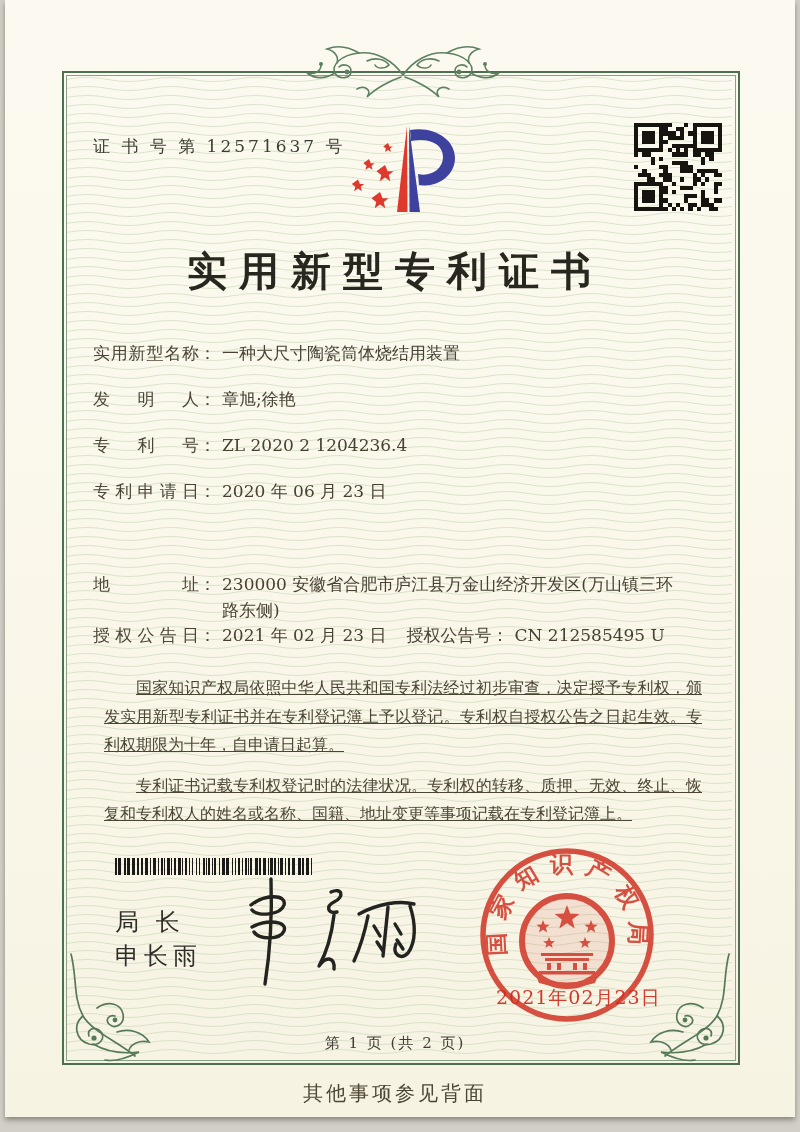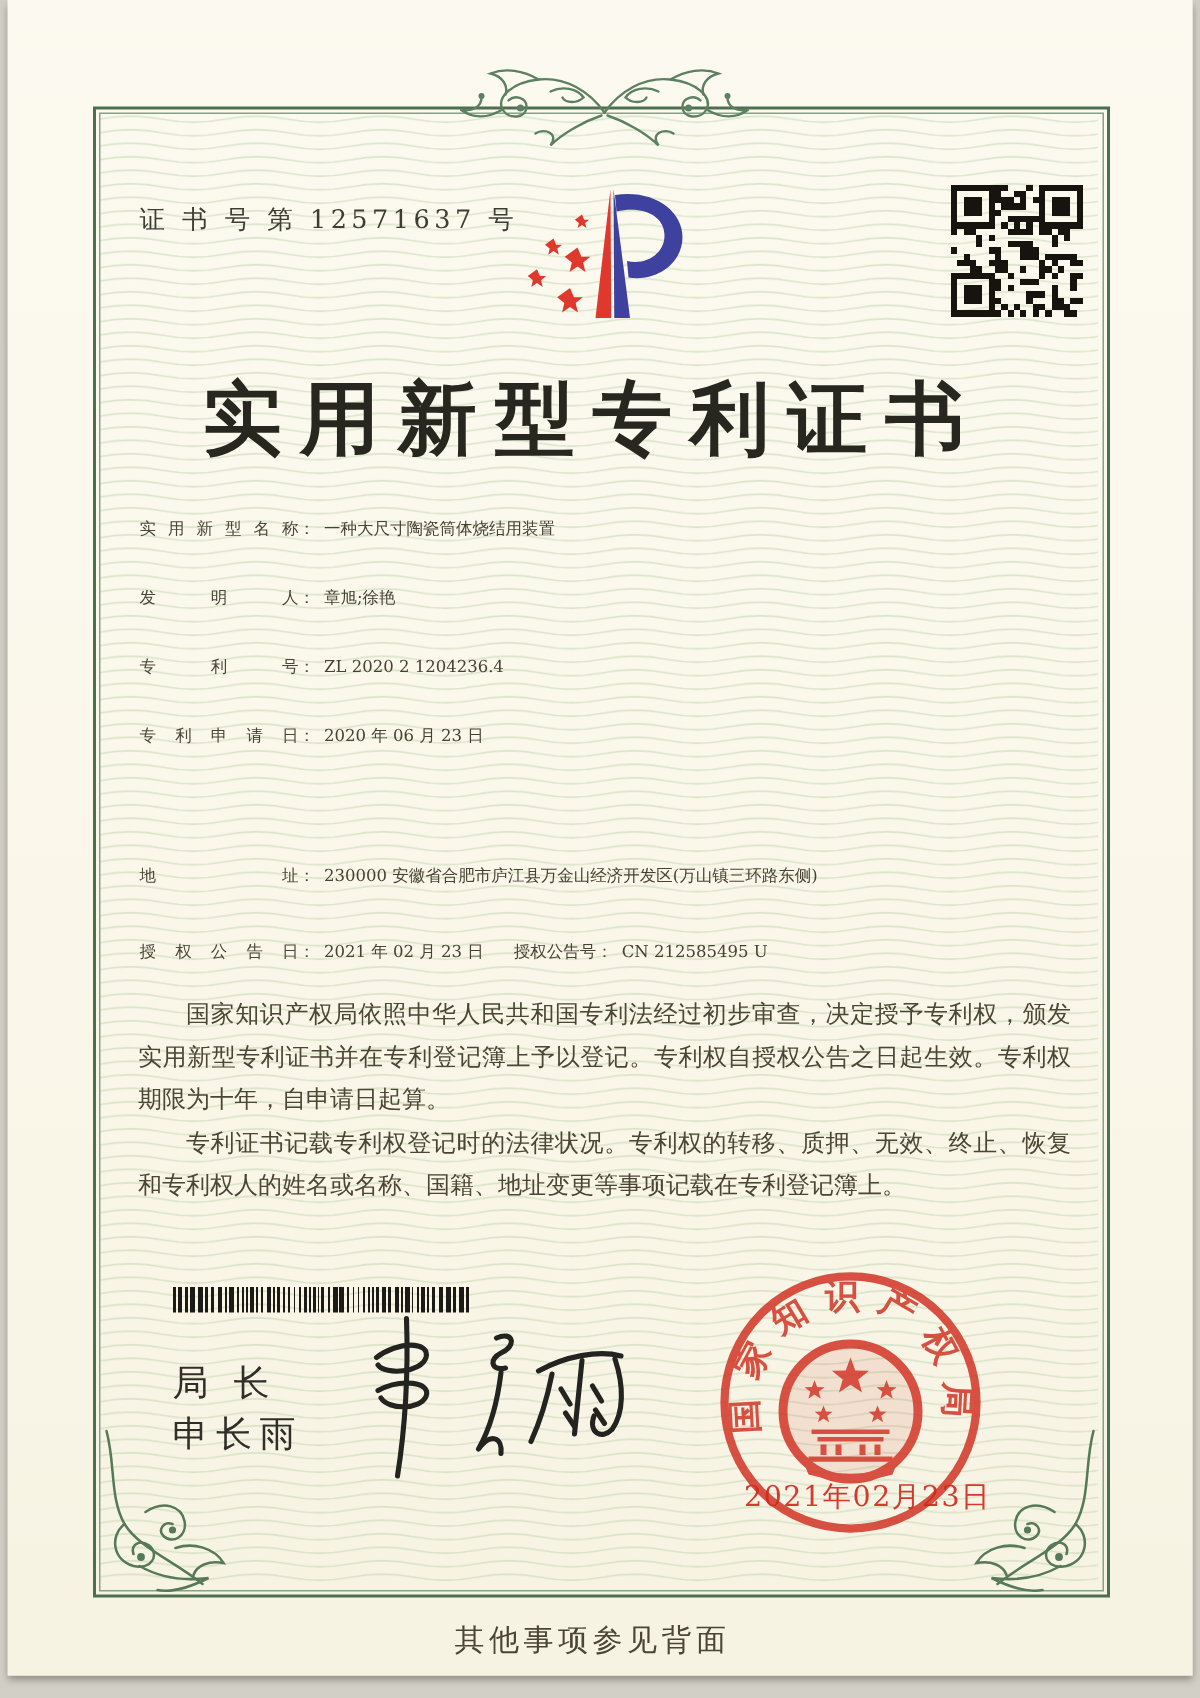--- a/index.html
+++ b/index.html
@@ -9,34 +9,34 @@
         background:linear-gradient(180deg,#fcfaf0 0%,#faf7ea 55%,#f7f3e3 100%);
         box-shadow:0 3px 5px rgba(70,66,56,.5);}
   .abs{position:absolute;}
   
   .frame{position:absolute;left:57px;top:71px;width:674px;height:990px;
          border:2.5px solid #4c6f4f;}
   .frame-inner{position:absolute;inset:2px;border:1px solid #86a286;}
   
   .certno{left:88px;top:135px;font-size:17px;letter-spacing:3px;color:#3e3d33;}
   
-  .title{left:0;right:10px;top:244px;text-align:center;font-size:53px;font-weight:600;
+  .title{left:0;right:10px;top:244px;text-align:center;font-size:40px;font-weight:600;
          letter-spacing:12px;color:#28271f;}
   
-  .row{position:absolute;left:88px;font-size:11px;color:#4a4537;line-height:26px;white-space:nowrap;}
+  .row{position:absolute;left:88px;font-size:17px;color:#4a4537;line-height:26px;white-space:nowrap;}
   .row .lbl{display:inline-block;width:106px;text-align:justify;text-align-last:justify;
             vertical-align:top;color:#4a4537;}
   .row .colon{display:inline-block;vertical-align:top;}
   .row .val{display:inline-block;vertical-align:top;margin-left:6px;color:#474133;}
   .row .val.wrap{white-space:normal;max-width:452px;}
   .row .pair2{margin-left:20px;}
   
   .paras{left:87px;top:662px;width:622px;font-size:16px;line-height:28.5px;color:#4b4534;
          text-align:justify;}
-  .paras p{margin:0;text-indent:2em;}
+  .paras p{margin:12px;text-indent:2em;text-decoration:underline;}
   
   .signer{left:110px;font-size:24px;letter-spacing:5px;color:#2f2e29;
           font-family:"Liberation Sans","DejaVu Sans",sans-serif;font-weight:500;}
   
   .sealdate{left:491px;top:985px;font-size:19px;font-weight:400;color:#ce2b1e;
             letter-spacing:1px;opacity:.92;}
   
   .pageno{left:0;right:10px;top:1034px;text-align:center;font-size:15px;letter-spacing:2px;color:#3f3e34;}
   .backnote{left:0;right:10px;top:1080px;text-align:center;font-size:20px;letter-spacing:3px;color:#4b4534;}
   svg{display:block;}
@@ -466,16 +466,17 @@
               <rect x="106" y="118" width="4" height="7"></rect>
             <rect x="62" y="126" width="56" height="3.5"></rect>
             <path d="M60,133 Q90,142 120,133 L118,138 Q90,146 62,138 Z"></path>
           </g>
         </g>
       </g>
     </svg>
 
     <div class="abs sealdate">2021年02月23日</div>
 
+    <div class="abs pageno">第 1 页 (共 2 页)</div>
     <div class="abs backnote">其他事项参见背面</div>
 
   </div>
 </div>
 
 </body></html>

